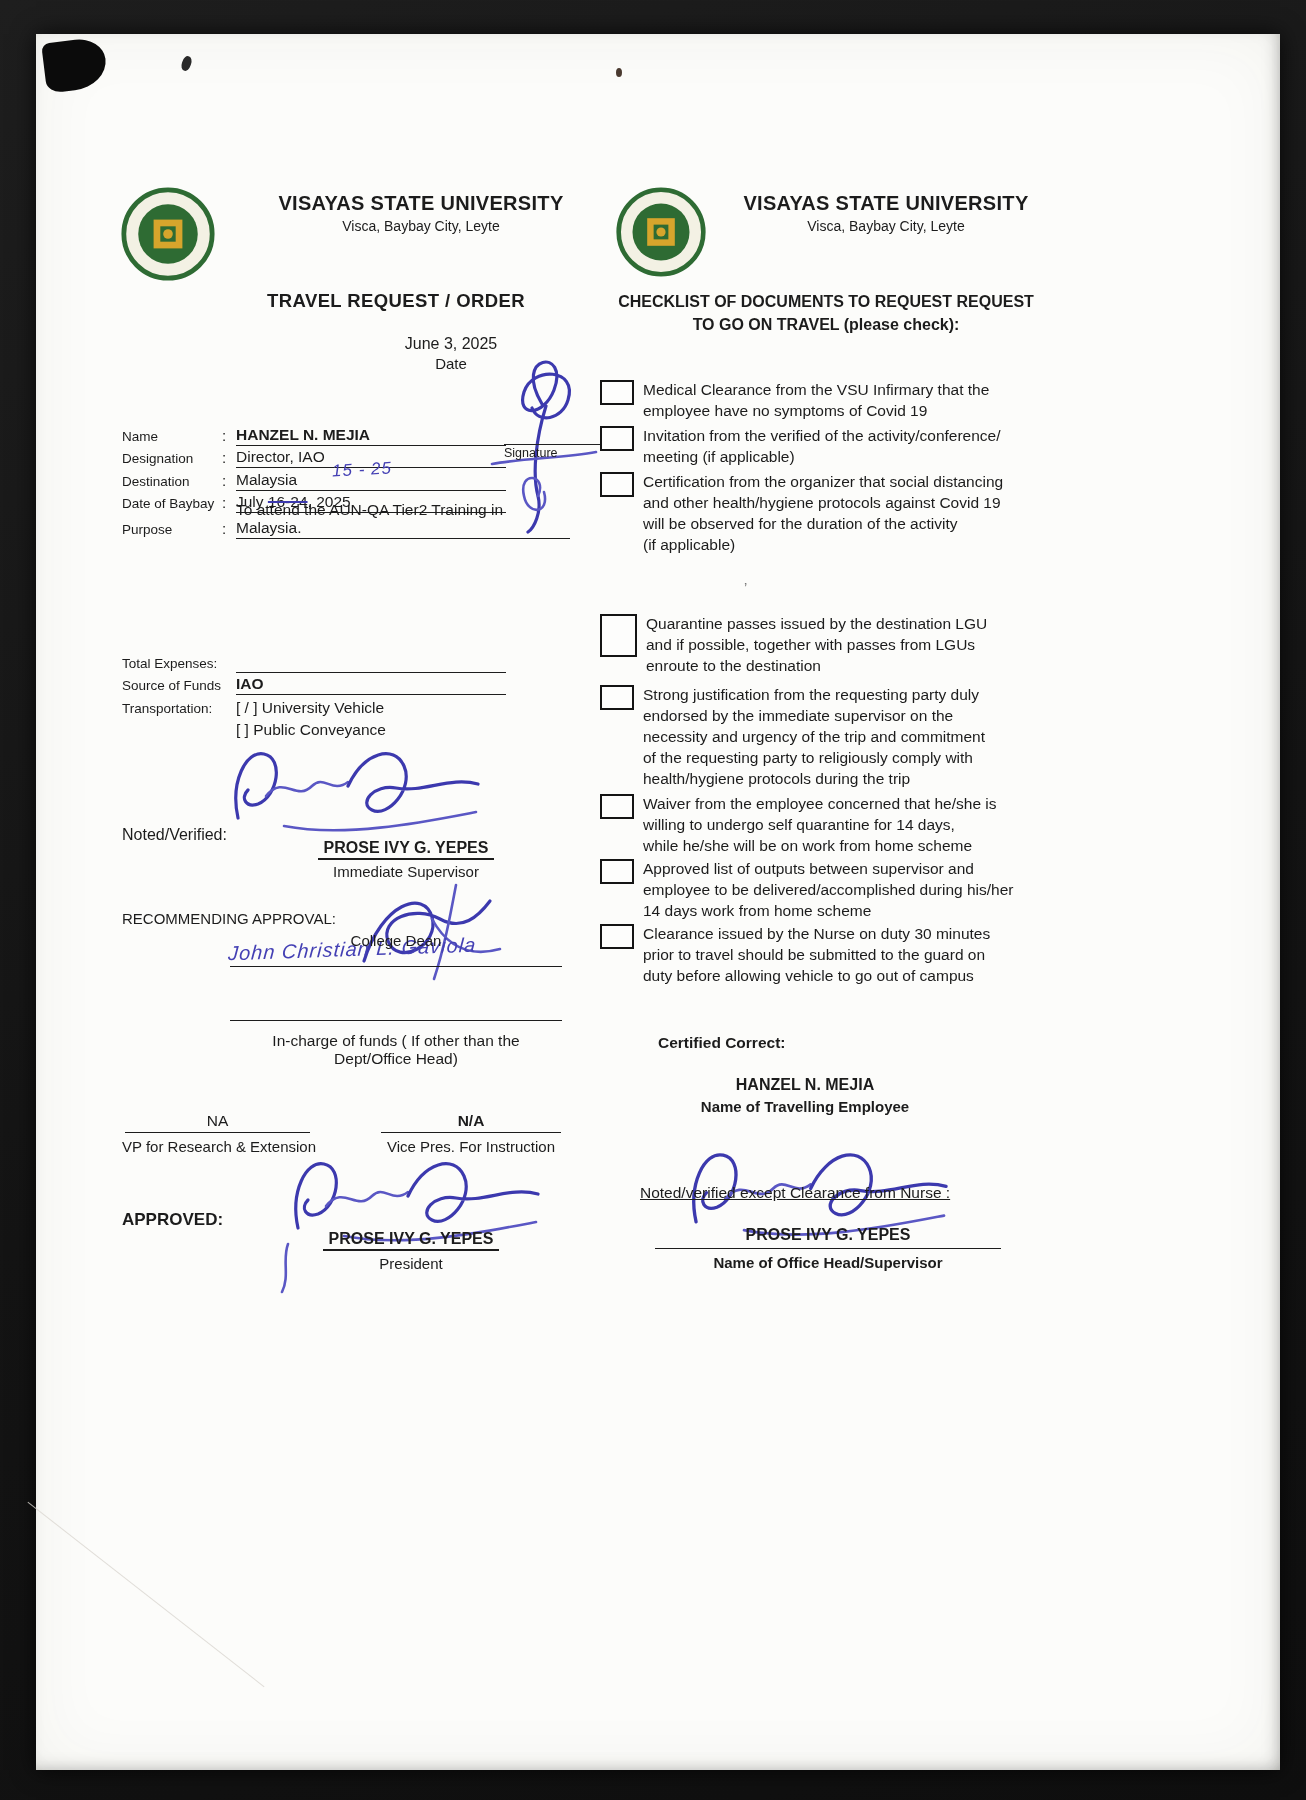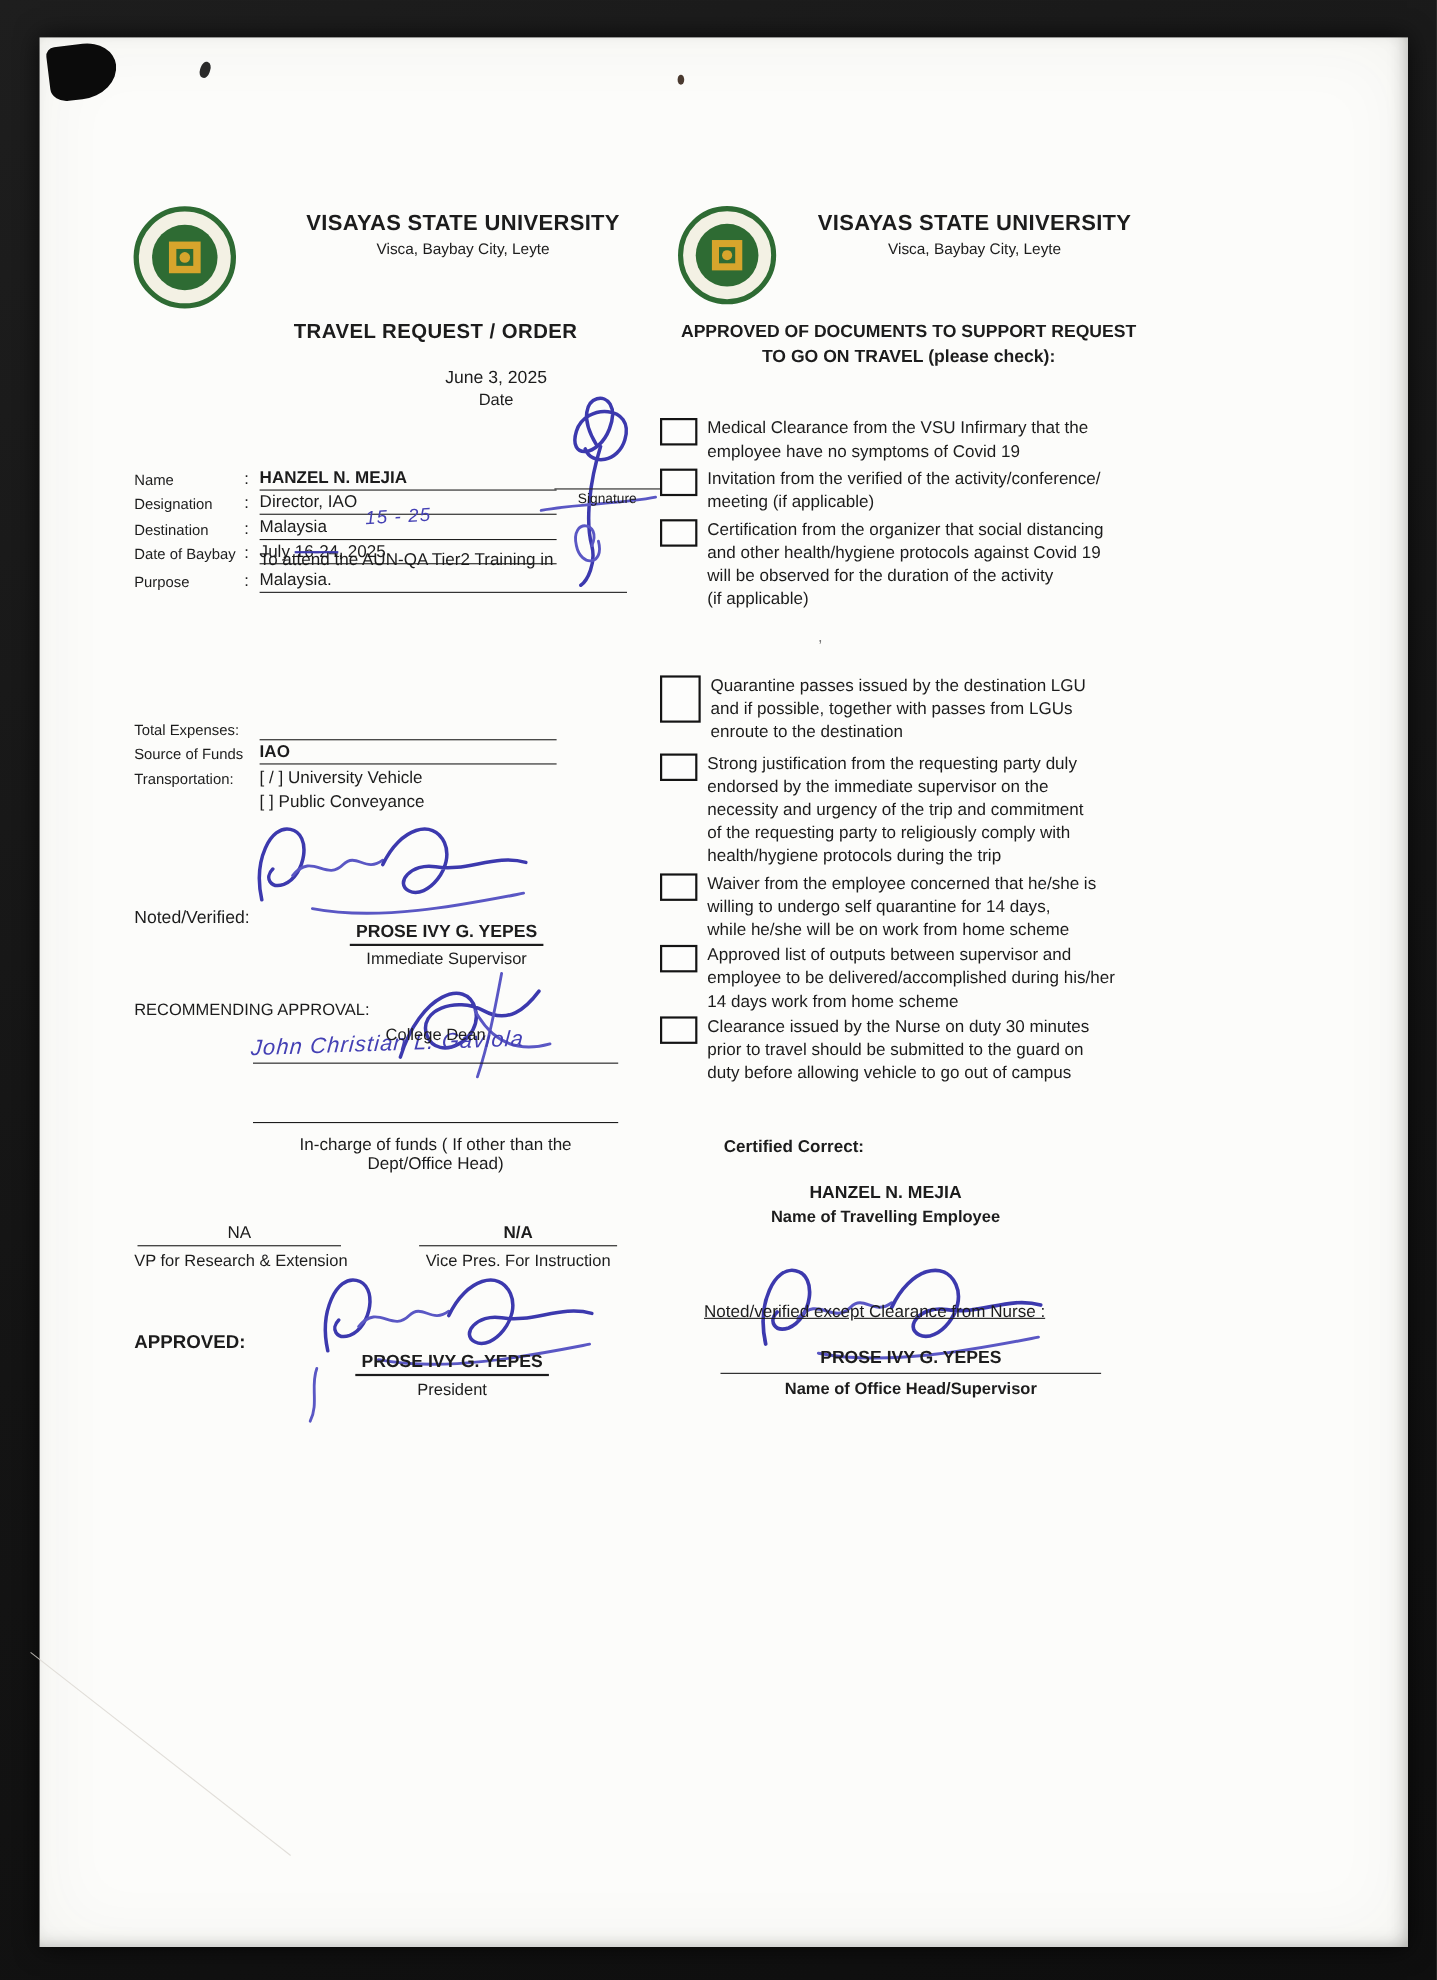--- a/index.html
+++ b/index.html
@@ -109,21 +109,21 @@
         <span class="col">:</span>
         <span class="val u w270"><span>July </span><span class="strike">16-24</span><span>, 2025</span></span>
       </div>
       <div class="frow" style="height:26px;">
         <span class="lbl">Purpose</span>
         <span class="col">:</span>
         <span class="val u w330">To attend the AUN-QA Tier2 Training in Malaysia.</span>
       </div>
     </div>
     <div class="abs hand" style="left:296px;top:426px;font-size:17px;transform:rotate(-3deg);">15 - 25</div>
-    <div class="abs" style="left:468px;top:410px;width:96px;border-top:1.4px solid #222;font-size:12.5px;text-align:center;padding-top:1px;">Signature</div>
+    <div class="abs" style="left:468px;top:410px;width:96px;border-top:1.4px solid #222;font-size:12.5px;padding-top:1px;">Signature</div>
 
     <div class="abs" style="left:86px;top:616px;width:500px;">
       <div class="frow">
         <span class="lbl" style="flex:0 0 114px;">Total Expenses:</span>
         <span class="val u w270">&nbsp;</span>
       </div>
       <div class="frow">
         <span class="lbl" style="flex:0 0 114px;">Source of Funds</span>
         <span class="val u w270 b">IAO</span>
       </div>
@@ -200,21 +200,21 @@
         <rect x="35" y="35" width="30" height="30" fill="#d7a52c"></rect>
         <rect x="42" y="42" width="16" height="16" fill="#2e6b33"></rect>
         <circle cx="50" cy="50" r="5" fill="#d7a52c"></circle>
       </svg>
     </div>
     <div class="abs center" style="left:685px;top:158px;width:330px;">
       <div class="hdr-univ">VISAYAS STATE UNIVERSITY</div>
       <div class="hdr-addr">Visca, Baybay City, Leyte</div>
     </div>
     <div class="abs center b" style="left:570px;top:256px;width:440px;font-size:16px;line-height:23px;">
-      <div>APPROVED OF DOCUMENTS TO SUPPORT REQUEST</div>
+      <div>CHECKLIST OF DOCUMENTS TO REQUEST REQUEST</div>
       <div>TO GO ON TRAVEL (please check):</div>
     </div>
 
     <div class="abs" style="left:564px;top:345px;width:470px;">
       <div class="ck-item">
         <span class="ck-box"></span>
         <span class="ck-txt">Medical Clearance from the VSU Infirmary that the
 employee have no symptoms of Covid 19</span>
       </div>
       <div class="ck-item">

